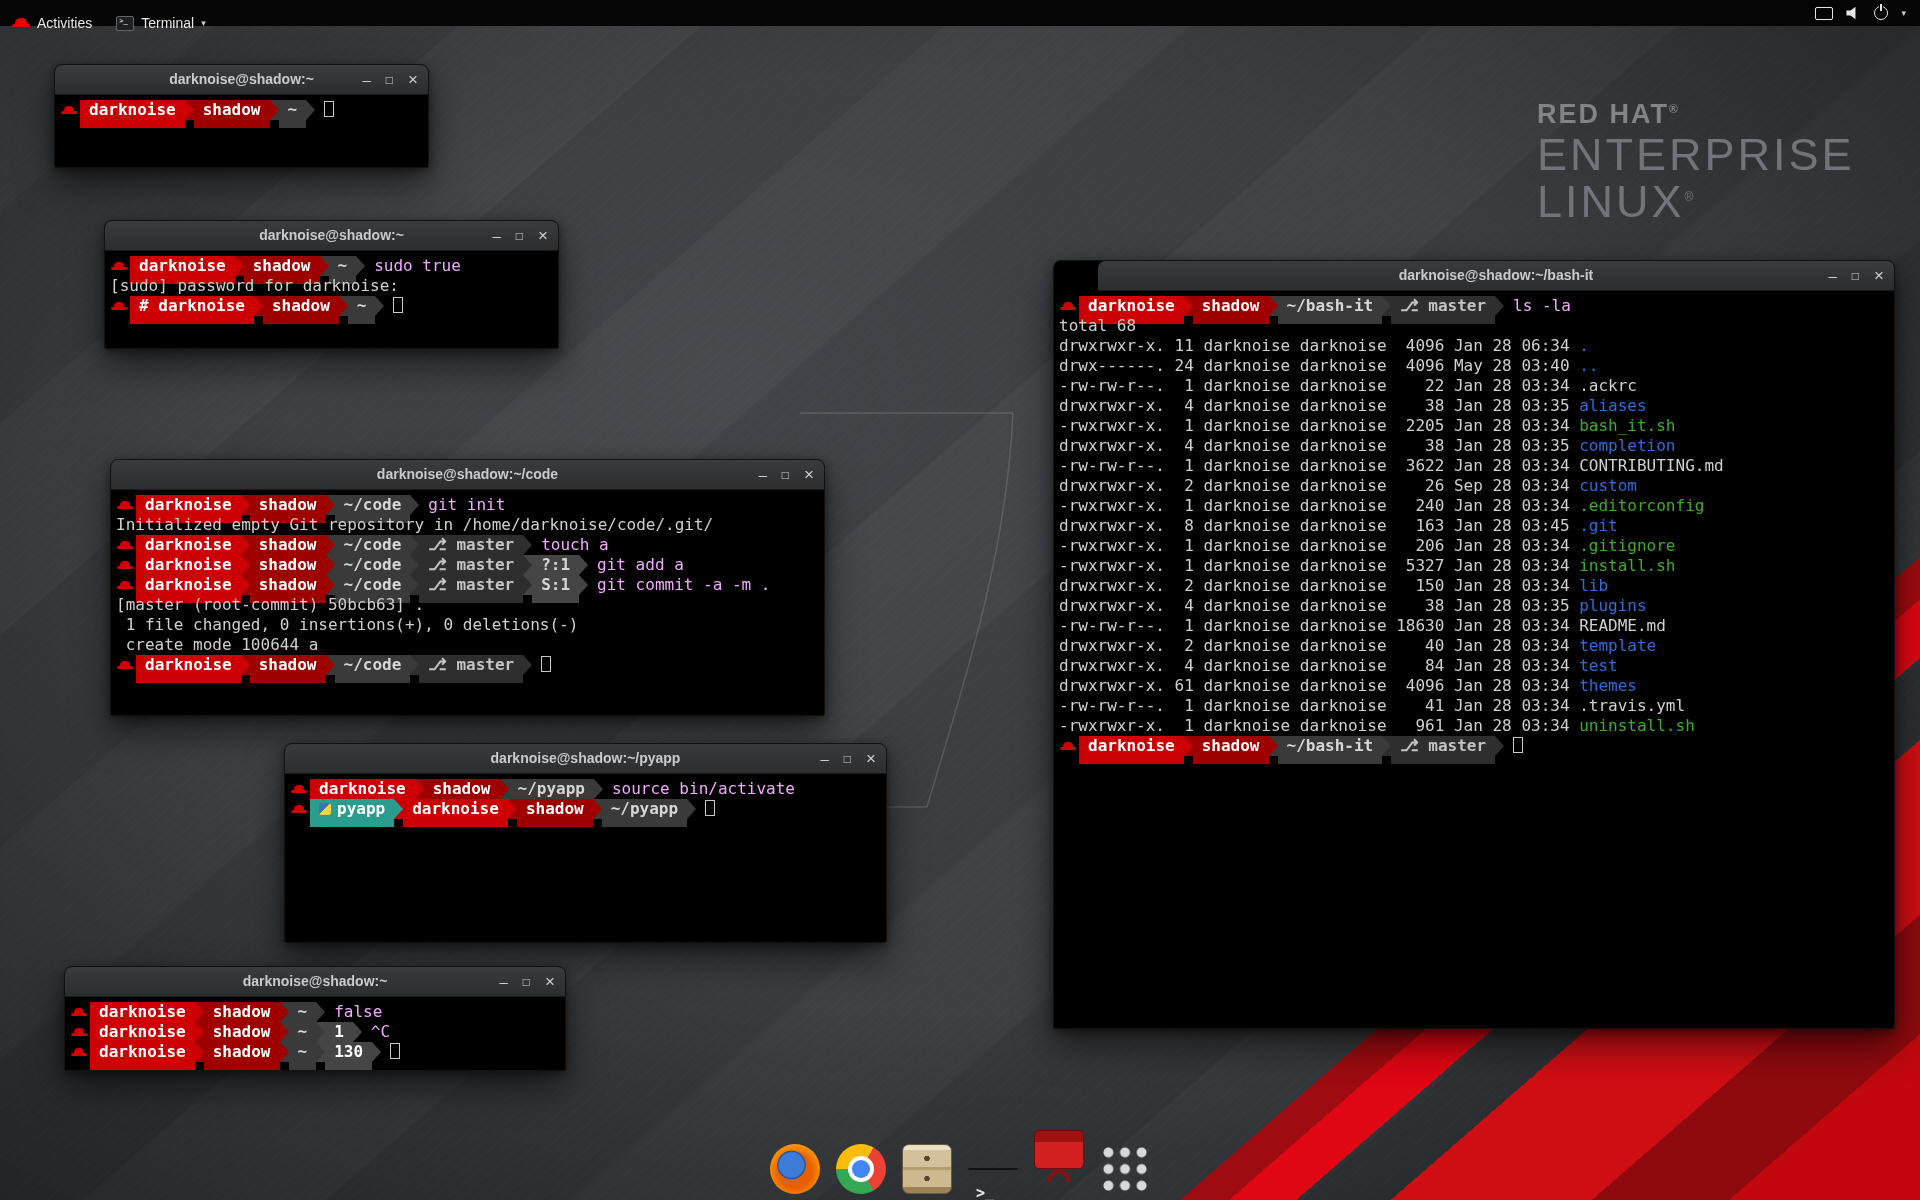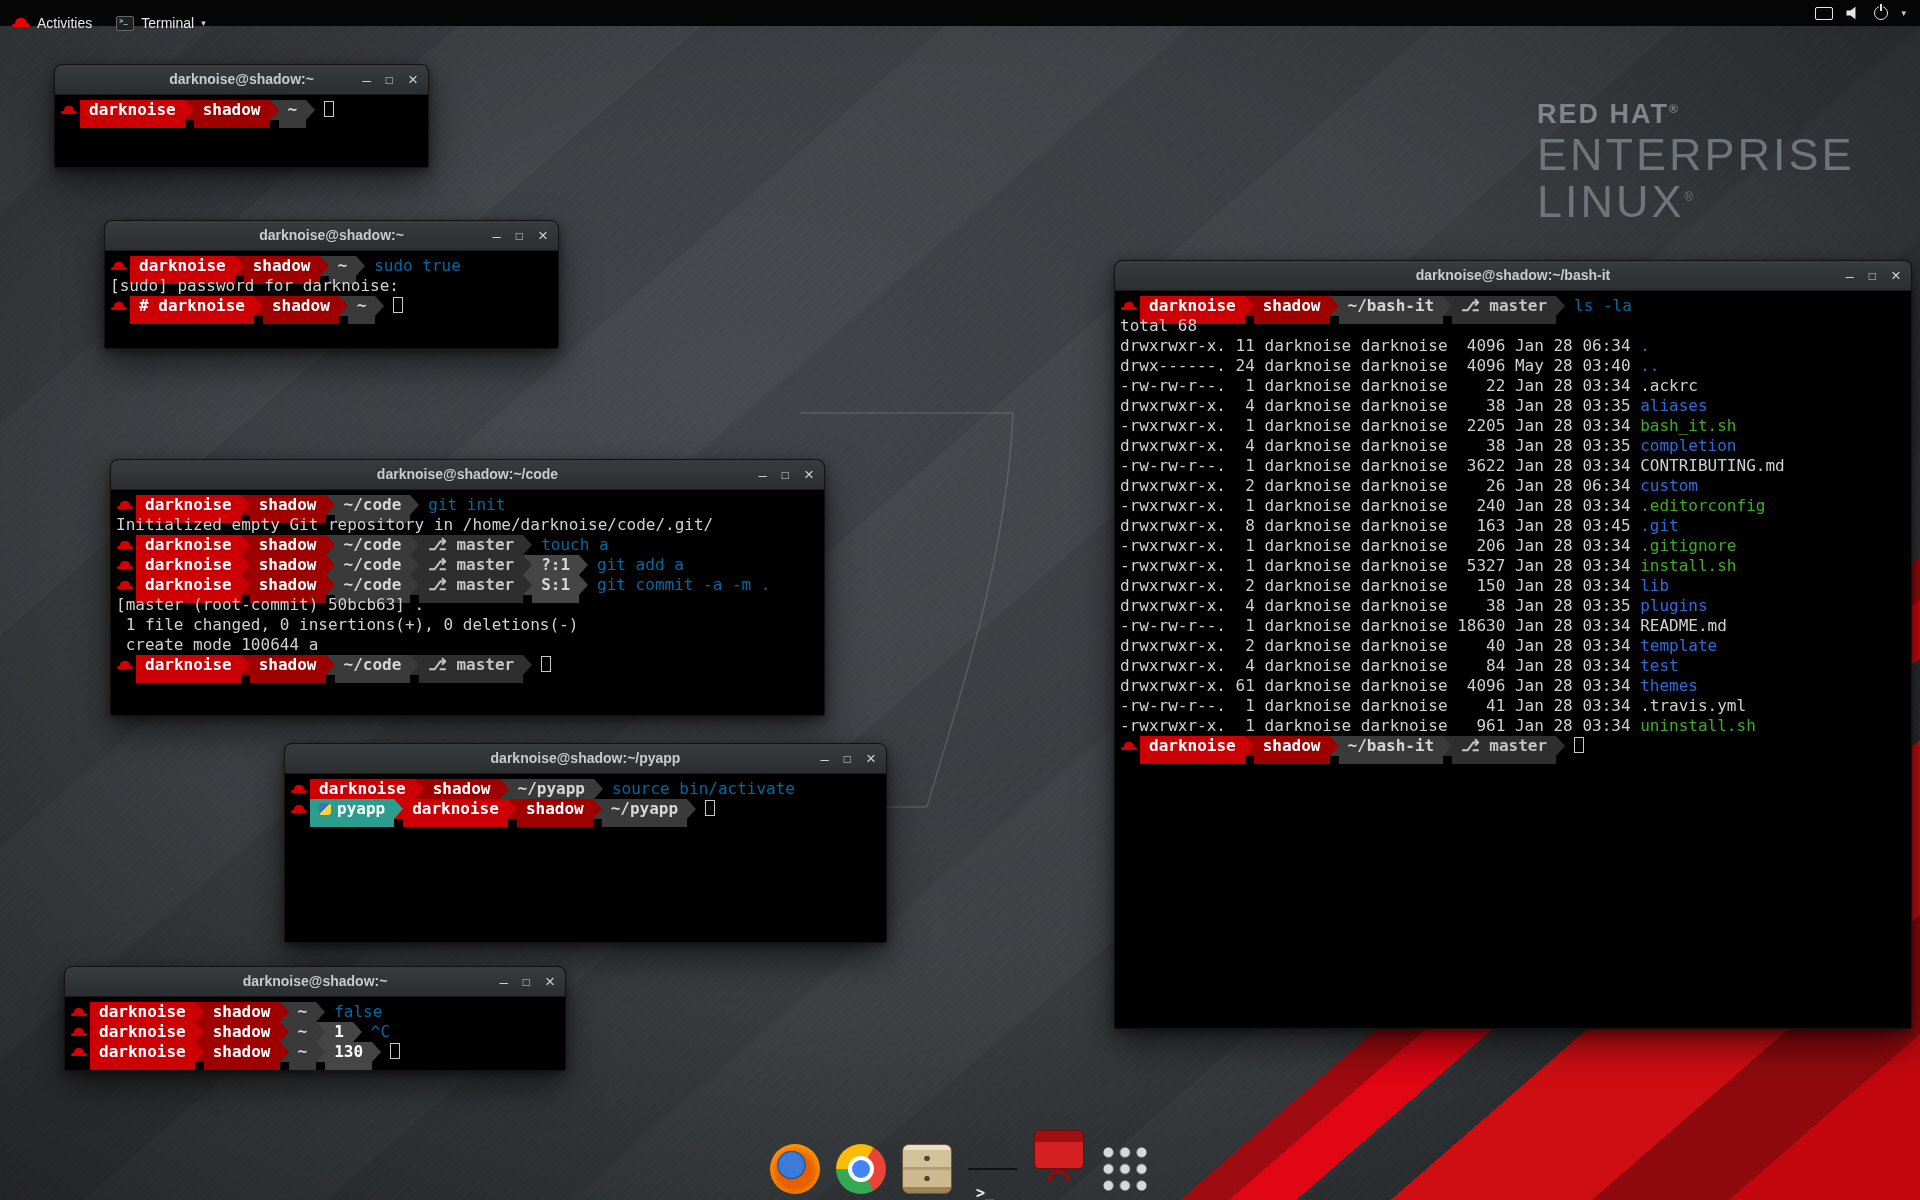--- a/index.html
+++ b/index.html
@@ -68,21 +68,21 @@
   .pl-seg{display:inline-block;height:28px;line-height:20px;padding:0 9px;vertical-align:top;font-weight:bold;}
   .pl-arrow{display:inline-block;width:0;height:0;vertical-align:top;
     border-top:10px solid transparent;border-bottom:10px solid transparent;border-left:9px solid #000;}
   .hat-icon{position:relative;display:inline-block;width:18px;height:20px;vertical-align:top;margin-right:2px;}
   .hat-icon::before{content:"";position:absolute;left:4px;top:6px;width:10px;height:5px;background:#d40000;border-radius:5px 5px 1px 1px;}
   .hat-icon::after{content:"";position:absolute;left:1px;top:11px;width:16px;height:2.5px;background:#d40000;border-radius:2px;}
   .py-icon{display:inline-block;width:12px;height:12px;margin:4px 6px 0 0;vertical-align:top;border-radius:3px;
     background:linear-gradient(135deg,#3a76ab 50%,#ffd43b 50%);}
   .term-cursor{display:inline-block;width:10px;height:16px;margin:1px 0 0 9px;vertical-align:top;
     border:1.5px solid #c9c9c9;box-sizing:border-box;}
-  .t-cmd{padding-left:9px;color:#0369a1;}
+  .t-cmd{padding-left:9px;color:#f0abfc;}
   .t-out{color:#d0d0d0;}
   .t-dir{color:var(--dir-color,#2f6bdb);}
   .t-exec{color:var(--exec-color,#3dad27);}
   
   .dock{position:absolute;left:50%;transform:translateX(-50%);bottom:6px;z-index:20;display:flex;gap:16px;}
   .dock-item{width:50px;height:50px;background:none;border:none;padding:0;position:relative;cursor:default;}
   .dock-icon{position:absolute;inset:0;}
   .icon-firefox{border-radius:50%;
     background:
       radial-gradient(circle at 43% 42%, #3d7bd9 0 30%, #1d4f9c 34%, transparent 36%),
@@ -108,21 +108,21 @@
   .icon-toolbox::after{content:"";position:absolute;left:0;bottom:0;width:100%;height:39px;border-radius:5px;
     background:linear-gradient(180deg,#a01010 0 30%, #d42020 30%);border:1px solid #6e0b0b;box-sizing:border-box;}
   .icon-appgrid{background-image:radial-gradient(circle at center, #d6d8da 4.4px, transparent 5.4px);
     background-size:16.6px 16.6px;background-position:center;}
   
   #w1{left:54px;top:64px;width:373px;height:102px;}
   #w2{left:104px;top:220px;width:453px;height:127px;}
   #w3{left:110px;top:459px;width:713px;height:255px;}
   #w4{left:284px;top:743px;width:601px;height:198px;}
   #w5{left:64px;top:966px;width:500px;height:103px;}
-  #w6{left:1114px;top:260px;width:796px;height:767px;}
+  #w6{left:1053px;top:260px;width:796px;height:767px;padding-left:44px;}
 </style>
 </head>
 <body>
 
 <div class="wp-texture"></div>
 <div class="wp-vignette"></div>
 <div class="wp-stripes"></div>
 <svg class="wp-lines" width="1920" height="1200">
   <g fill="none" stroke="#b6bcc0" stroke-opacity="0.22" stroke-width="1.5">
     <path d="M 800 413 L 1013 413"></path>
@@ -248,21 +248,21 @@
       <div class="term-body">
         <div class="term-line"><span class="hat-icon"></span><span class="pl-seg" style="background: rgb(204, 0, 4); color: rgb(255, 255, 255);"><span class="seg-text">darknoise</span></span><span class="pl-arrow" style="border-left-color: rgb(204, 0, 4); background: rgb(158, 0, 0);"></span><span class="pl-seg" style="background: rgb(158, 0, 0); color: rgb(255, 255, 255);"><span class="seg-text">shadow</span></span><span class="pl-arrow" style="border-left-color: rgb(158, 0, 0); background: rgb(58, 58, 58);"></span><span class="pl-seg" style="background: rgb(58, 58, 58); color: rgb(214, 214, 214);"><span class="seg-text">~/bash-it</span></span><span class="pl-arrow" style="border-left-color: rgb(58, 58, 58); background: rgb(46, 46, 46);"></span><span class="pl-seg" style="background: rgb(46, 46, 46); color: rgb(196, 196, 196);"><span class="branch-glyph">⎇ </span><span class="seg-text">master</span></span><span class="pl-arrow" style="border-left-color: rgb(46, 46, 46); background: transparent;"></span><span class="t-cmd">ls -la</span></div>
         <div class="term-line"><span class="t-out">total 68</span></div>
         <div class="term-line"><span class="t-out">drwxrwxr-x. 11 darknoise darknoise  4096 Jan 28 06:34 </span><span class="t-dir">.</span></div>
         <div class="term-line"><span class="t-out">drwx------. 24 darknoise darknoise  4096 May 28 03:40 </span><span class="t-dir">..</span></div>
         <div class="term-line"><span class="t-out">-rw-rw-r--.  1 darknoise darknoise    22 Jan 28 03:34 .ackrc</span></div>
         <div class="term-line"><span class="t-out">drwxrwxr-x.  4 darknoise darknoise    38 Jan 28 03:35 </span><span class="t-dir">aliases</span></div>
         <div class="term-line"><span class="t-out">-rwxrwxr-x.  1 darknoise darknoise  2205 Jan 28 03:34 </span><span class="t-exec">bash_it.sh</span></div>
         <div class="term-line"><span class="t-out">drwxrwxr-x.  4 darknoise darknoise    38 Jan 28 03:35 </span><span class="t-dir">completion</span></div>
         <div class="term-line"><span class="t-out">-rw-rw-r--.  1 darknoise darknoise  3622 Jan 28 03:34 CONTRIBUTING.md</span></div>
-        <div class="term-line"><span class="t-out">drwxrwxr-x.  2 darknoise darknoise    26 Jan 28 06:34 </span><span class="t-dir">custom</span></div>
+        <div class="term-line"><span class="t-out">drwxrwxr-x.  2 darknoise darknoise    26 Sep 28 03:34 </span><span class="t-dir">custom</span></div>
         <div class="term-line"><span class="t-out">-rwxrwxr-x.  1 darknoise darknoise   240 Jan 28 03:34 </span><span class="t-exec">.editorconfig</span></div>
         <div class="term-line"><span class="t-out">drwxrwxr-x.  8 darknoise darknoise   163 Jan 28 03:45 </span><span class="t-dir">.git</span></div>
         <div class="term-line"><span class="t-out">-rwxrwxr-x.  1 darknoise darknoise   206 Jan 28 03:34 </span><span class="t-exec">.gitignore</span></div>
         <div class="term-line"><span class="t-out">-rwxrwxr-x.  1 darknoise darknoise  5327 Jan 28 03:34 </span><span class="t-exec">install.sh</span></div>
         <div class="term-line"><span class="t-out">drwxrwxr-x.  2 darknoise darknoise   150 Jan 28 03:34 </span><span class="t-dir">lib</span></div>
         <div class="term-line"><span class="t-out">drwxrwxr-x.  4 darknoise darknoise    38 Jan 28 03:35 </span><span class="t-dir">plugins</span></div>
         <div class="term-line"><span class="t-out">-rw-rw-r--.  1 darknoise darknoise 18630 Jan 28 03:34 README.md</span></div>
         <div class="term-line"><span class="t-out">drwxrwxr-x.  2 darknoise darknoise    40 Jan 28 03:34 </span><span class="t-dir">template</span></div>
         <div class="term-line"><span class="t-out">drwxrwxr-x.  4 darknoise darknoise    84 Jan 28 03:34 </span><span class="t-dir">test</span></div>
         <div class="term-line"><span class="t-out">drwxrwxr-x. 61 darknoise darknoise  4096 Jan 28 03:34 </span><span class="t-dir">themes</span></div>

